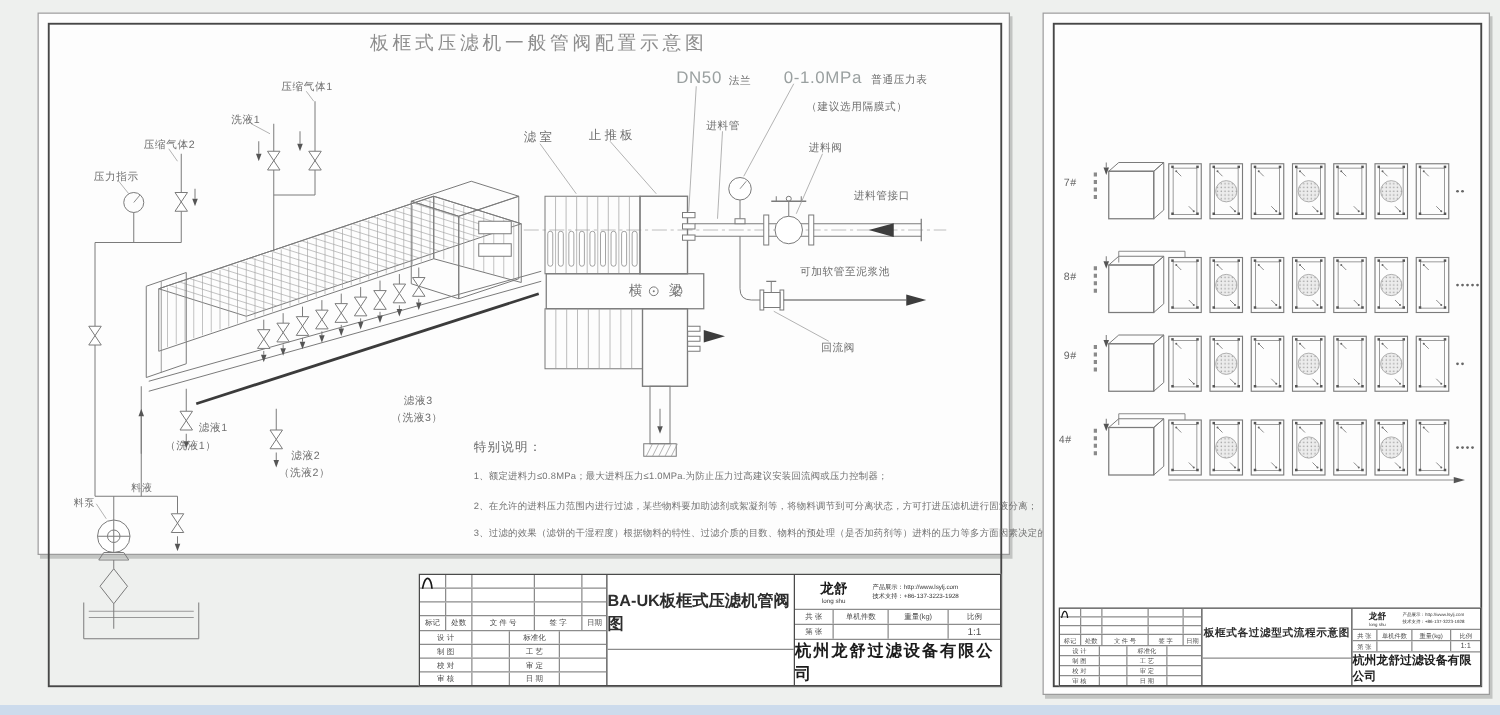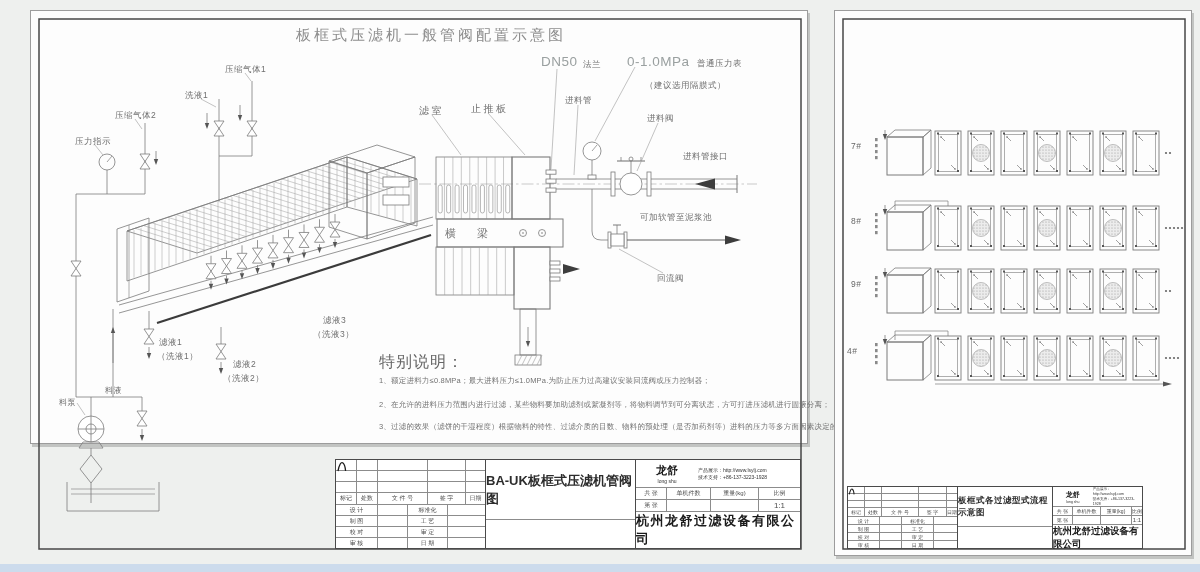--- a/index.html
+++ b/index.html
@@ -6,23 +6,23 @@
   body{font-family:"Liberation Sans","DejaVu Sans",sans-serif;background:#eef0ee}
   .page{position:relative;width:1200px;height:572px;background:#eef0ee;overflow:hidden}
   .bottom-strip{position:absolute;left:0;bottom:0;width:1200px;height:8px;background:#ccdbec}
   .sheet{position:absolute;background:#fdfdfd;border:1px solid #9c9c9c;box-shadow:2px 3px 0 #c2c4c2}
   .sheet svg{position:absolute;left:0;top:0}
   .lb{position:absolute;font-size:8.5px;line-height:1.1;color:#6f6f6f;white-space:nowrap;letter-spacing:.5px}
   .lb-lt{font-size:13.5px;color:#9aa0a0;letter-spacing:.5px}
   .lb-md{font-size:10px;letter-spacing:2.5px}
   .lb-sm{font-size:8px}
   .title-lb{font-size:15px;letter-spacing:3px;color:#8d8d8d}
-  .beam-t{font-size:11px;letter-spacing:9px;color:#787878;width:110px;text-align:left}
+  .beam-t{font-size:11px;letter-spacing:9px;color:#787878;width:110px;text-align:right}
   .note{font-size:7.5px;color:#727272;letter-spacing:.2px}
-  .note-h{font-size:16px;color:#666;letter-spacing:1px}
+  .note-h{font-size:10px;color:#666;letter-spacing:1px}
   .rowlab{font-size:8.5px;color:#666;letter-spacing:.5px}
   
   .tb{position:absolute;border:1.2px solid #4a4a4a;display:flex;background:#fff;color:#4c4c4c}
   .sec{border-right:1px solid #4a4a4a;display:flex;flex-direction:column}
   .sec:last-child{border-right:none}
   .r{display:flex;border-bottom:.8px solid #8c8c8c;flex:0 0 auto}
   .r:last-child{border-bottom:none}
   .c{border-right:.8px solid #8c8c8c;display:flex;align-items:center;justify-content:center;overflow:hidden;white-space:nowrap;flex:0 0 auto}
   .c:last-child{border-right:none}
   .tb-f6 .c{font-size:6px}
@@ -310,21 +310,21 @@
     <span class="lb" style="left:614px;top:70px">（建议选用隔膜式）</span>
     <span class="lb" style="left:534px;top:85px">进料管</span>
     <span class="lb" style="left:616px;top:103px">进料阀</span>
     <span class="lb" style="left:652px;top:141px">进料管接口</span>
     <span class="lb" style="left:609px;top:202px">可加软管至泥浆池</span>
     <span class="lb" style="left:626px;top:263px">回流阀</span>
     <span class="lb beam-t" style="left:414px;top:216px">横 梁</span>
     <span class="lb" style="left:292px;top:305px">滤液3</span>
     <span class="lb" style="left:282px;top:319px">（洗液3）</span>
     <span class="lb" style="left:128px;top:327px">滤液1</span>
-    <span class="lb" style="left:126px;top:341px">（洗液1）</span>
+    <span class="lb" style="left:101px;top:341px">（洗液1）</span>
     <span class="lb" style="left:202px;top:349px">滤液2</span>
     <span class="lb" style="left:192px;top:363px">（洗液2）</span>
     <span class="lb lb-sm" style="left:74px;top:376px">料液</span>
     <span class="lb lb-sm" style="left:28px;top:388px">料泵</span>
 
     <span class="lb note-h" style="left:348px;top:342px">特别说明：</span>
     <span class="lb note" style="left:348px;top:366px">1、额定进料力≤0.8MPa；最大进料压力≤1.0MPa.为防止压力过高建议安装回流阀或压力控制器；</span>
     <span class="lb note" style="left:348px;top:390px">2、在允许的进料压力范围内进行过滤，某些物料要加助滤剂或絮凝剂等，将物料调节到可分离状态，方可打进压滤机进行固液分离；</span>
     <span class="lb note" style="left:348px;top:412px">3、过滤的效果（滤饼的干湿程度）根据物料的特性、过滤介质的目数、物料的预处理（是否加药剂等）进料的压力等多方面因素决定的。</span>
 
@@ -775,21 +775,21 @@
         <path d="M60 329 L60 320 L113 320 L113 325" fill="none" stroke="#7b7b7b" stroke-width="0.7"></path>
         <line x1="100" y1="373" x2="328" y2="373" stroke="#7b7b7b" stroke-width="0.7" fill="none"></line>
         <polygon points="328,370.5 328,375.5 337,373" fill="#555" stroke="none" stroke-width="0.8"></polygon>
       </svg>
 
     <span class="lb rowlab" style="left:16px;top:131px">7#</span>
     <span class="lb rowlab" style="left:16px;top:206px">8#</span>
     <span class="lb rowlab" style="left:16px;top:269px">9#</span>
     <span class="lb rowlab" style="left:12px;top:336px">4#</span>
 
-    <div class="tb tb-f5" style="left:12px;top:475px;width:296px;height:63px">
+    <div class="tb tb-f5" style="left:12px;top:475px;width:338px;height:63px">
       <div class="sec" style="width:114px">
         <div class="r" style="height:7px">
             <div class="c" style="width:17px"></div>
             <div class="c" style="width:17px"></div>
             <div class="c" style="width:37px"></div>
             <div class="c" style="width:28px"></div>
             <div class="c" style="flex:1"></div>
           </div>
         <div class="r" style="height:7px">
             <div class="c" style="width:17px"></div>

